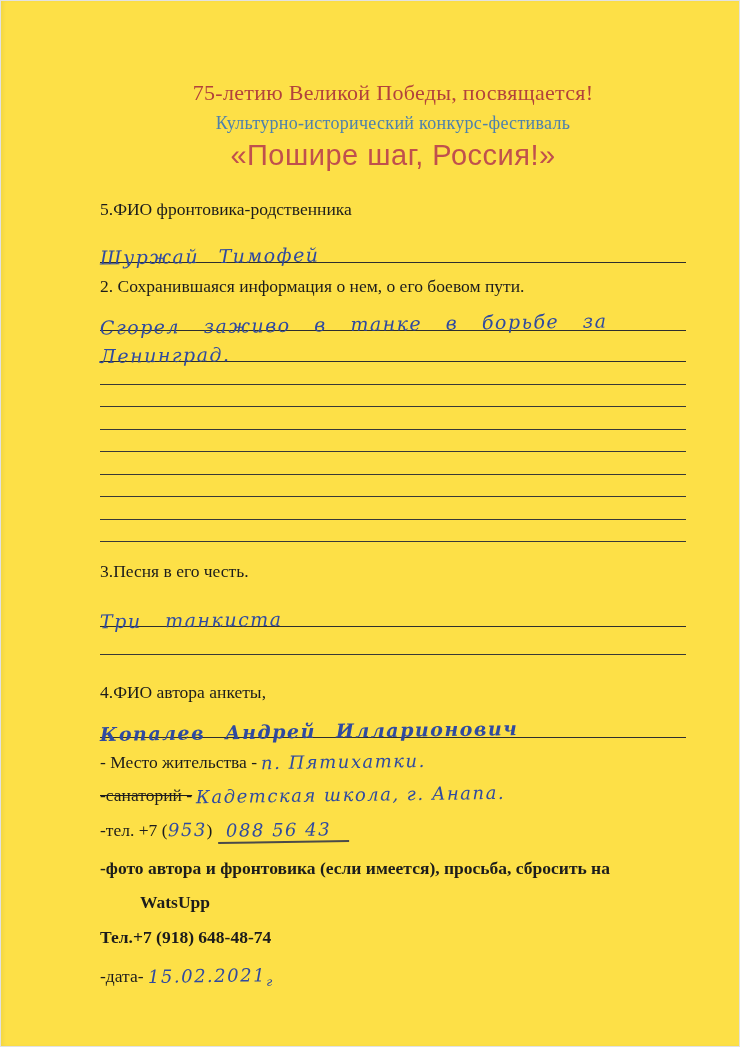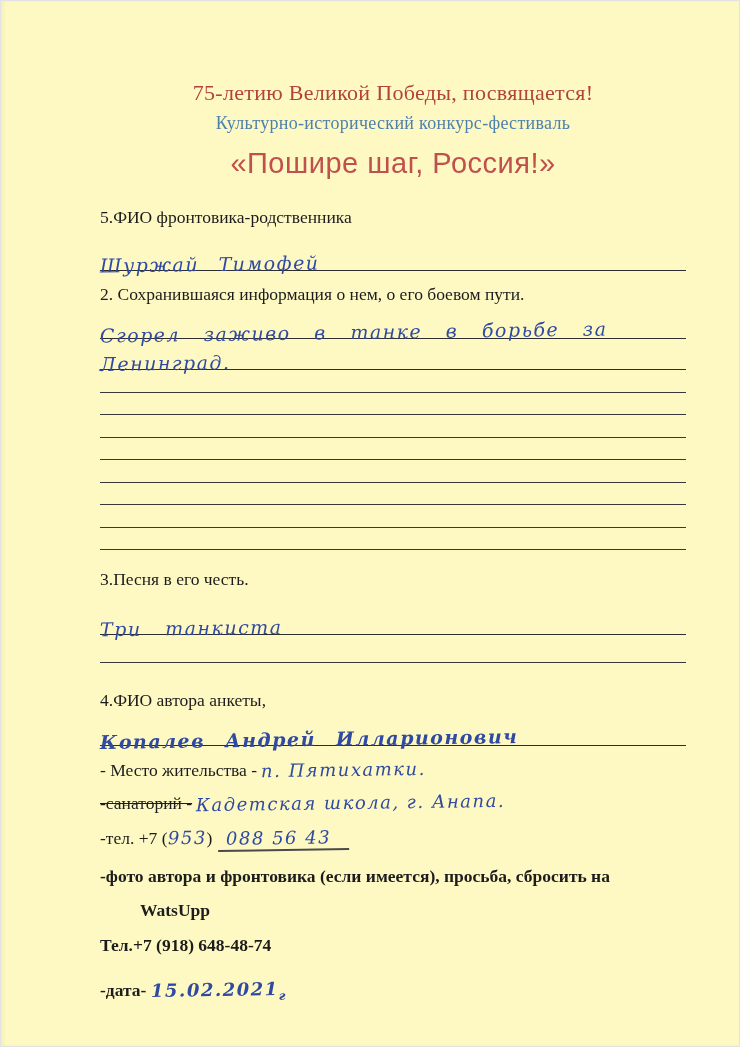--- a/index.html
+++ b/index.html
@@ -4,21 +4,21 @@
 <style>
   html, body { margin: 0; padding: 0; }
   body {
     width: 740px; height: 1047px;
     background: #f6f6f6;
     font-family: "Liberation Serif", serif;
   }
   .page {
     position: relative;
     width: 740px; height: 1047px;
-    background: #fef9c3;
+    background: #fde047;
     overflow: hidden;
     box-shadow: inset 0 0 0 1px #e2e2e2, inset 3px 0 4px rgba(0,0,0,0.05);
     color: #1c1c1c;
     box-sizing: border-box;
   }
   .content {
     padding: 0 54px 0 100px;
   }
   
   .title-dedication {
@@ -29,21 +29,21 @@
     letter-spacing: 0.3px;
   }
   .title-festival {
     margin-top: 7px;
     text-align: center;
     font-size: 18px;
     color: #4e81ad;
     letter-spacing: 0.3px;
   }
   .title-slogan {
-    margin-top: 13px;
+    margin-top: 5px;
     text-align: center;
     font-family: "Liberation Sans", sans-serif;
     font-size: 29px;
     color: #c0504d;
     letter-spacing: 0.5px;
   }
   
   .label { font-size: 17.5px; }
   .q1-label { margin-top: 27px; }
   .q2-label { margin-top: 13px; }
@@ -85,21 +85,21 @@
     margin-left: 6px;
   }
   
   .row { font-size: 17.5px; }
   .row-school   { margin-top: 11px; }
   .row-residence{ margin-top: 13px; }
   .row-phone    { margin-top: 13px; }
   .row-photo    { margin-top: 15px; }
   .row-watsupp  { margin-top: 13px; padding-left: 40px; }
   .row-contact  { margin-top: 14px; }
-  .row-date     { margin-top: 23px; font-weight: bold; }
+  .row-date     { margin-top: 17px; }
   .date-suffix { font-size: 12px; vertical-align: sub; }
 </style>
 </head>
 <body>
 
 <div class="page">
   <div class="content">
 
     <div class="title-dedication">75-летию Великой Победы, посвящается!</div>
     <div class="title-festival">Культурно-исторический конкурс-фестиваль</div>

